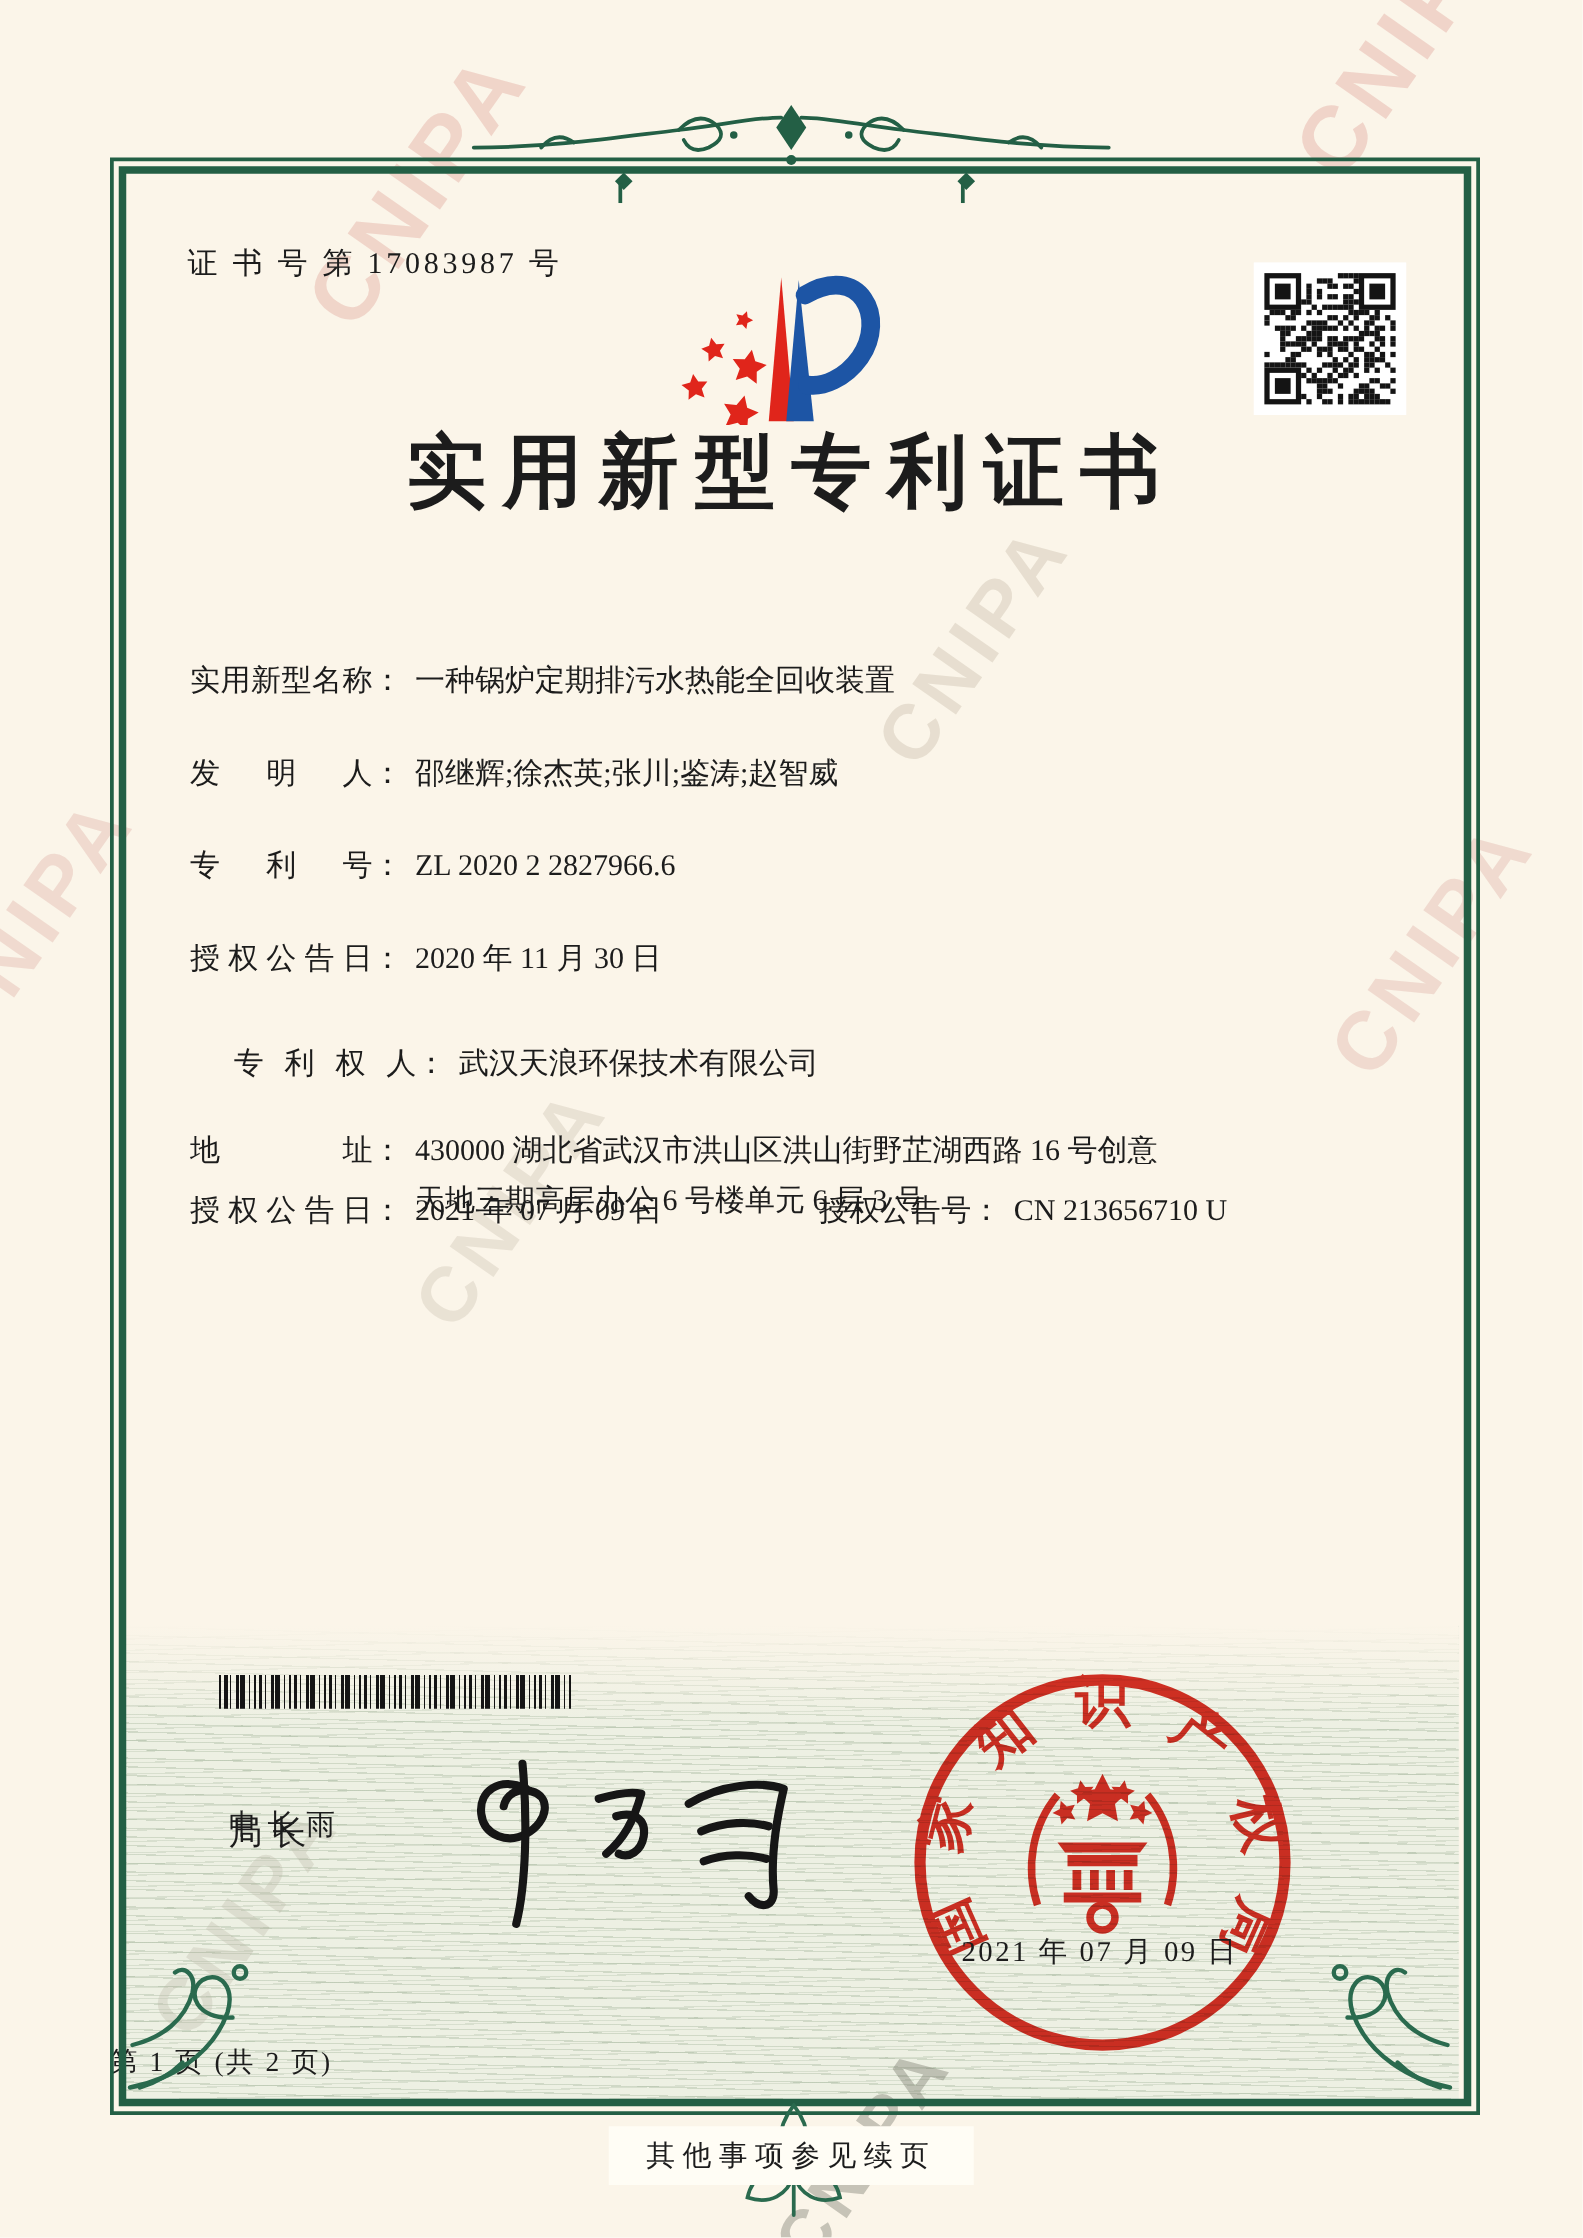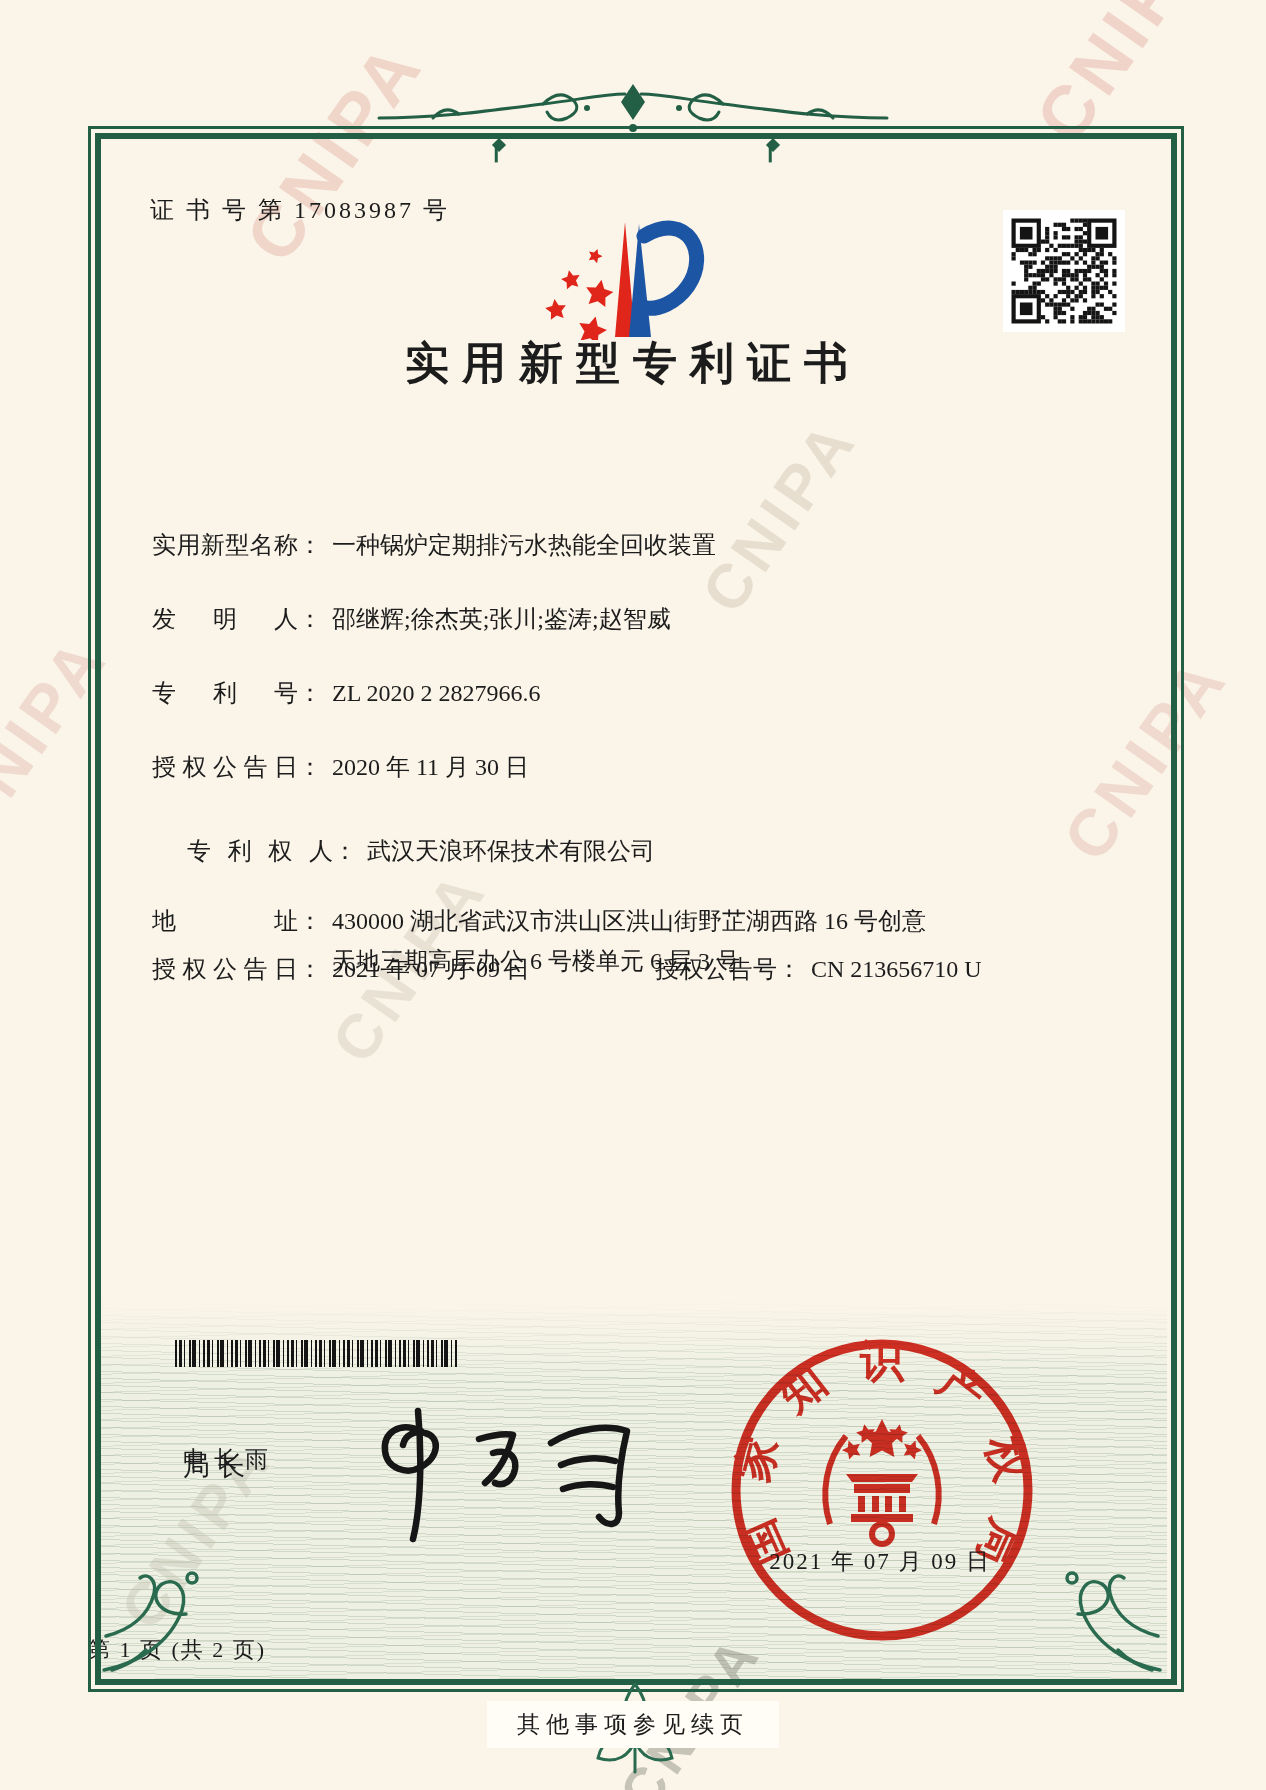--- a/index.html
+++ b/index.html
@@ -38,21 +38,21 @@
           repeating-linear-gradient(-1.5deg, rgba(140,162,132,.22) 0 1px, rgba(0,0,0,0) 1px 9px),
           #edf0e3;}
   .band::before{content:"";position:absolute;left:0;top:0;right:0;height:80px;
         background:linear-gradient(var(--cream), rgba(251,245,233,0));}
 
   
   .cert-no{position:absolute;left:150px;top:194px;font-size:24px;letter-spacing:3px;z-index:3;}
   .logo{position:absolute;left:468px;top:182px;z-index:3;}
   .qr{position:absolute;left:1003px;top:210px;width:122px;height:122px;background:#fff;z-index:3;}
   .title{position:absolute;left:88px;top:334px;width:1090px;text-align:center;
-         font-size:44px;font-weight:bold;letter-spacing:13px;z-index:3;}
+         font-size:64px;font-weight:bold;letter-spacing:13px;z-index:3;}
 
   
   .row{position:absolute;left:152px;width:980px;font-size:24px;z-index:3;line-height:34px;}
   .lbl{display:inline-block;width:146px;text-align:justify;text-align-last:justify;vertical-align:top;}
   .colon{vertical-align:top;}
   .val{display:inline-block;margin-left:10px;vertical-align:top;}
   .r0{top:528px;} .r1{top:602px;} .r2{top:676px;} .r3{top:750px;} .r4{top:834px;margin-left:35px;}
   .r5{top:901px;line-height:40px;} .r5 .val{width:720px;}
   .r6{top:952px;}
   .grant-no{position:absolute;left:503px;top:0;white-space:nowrap;}

